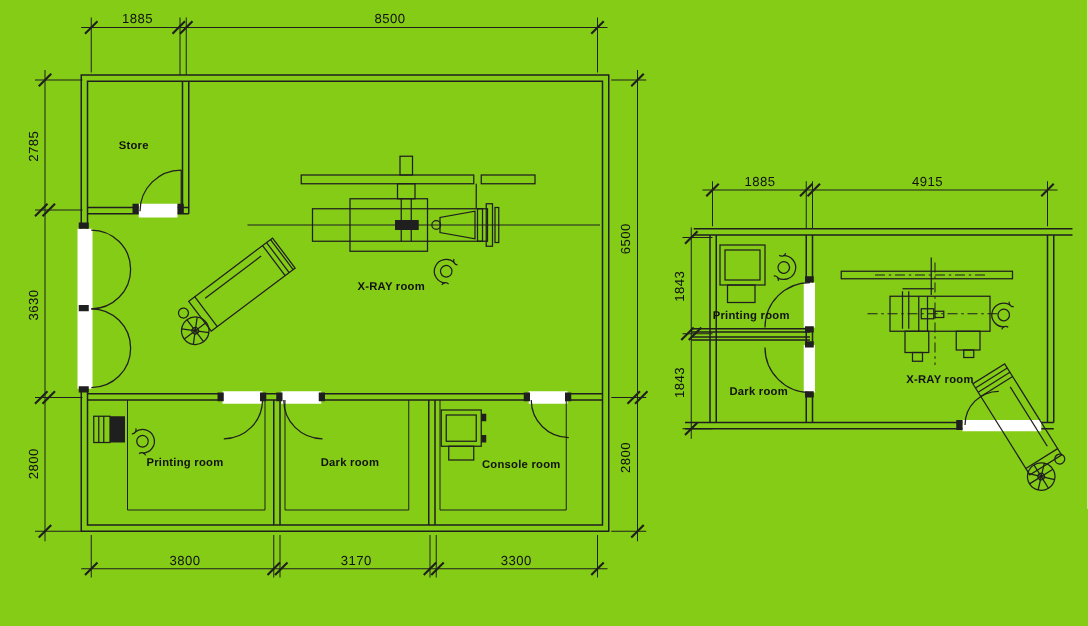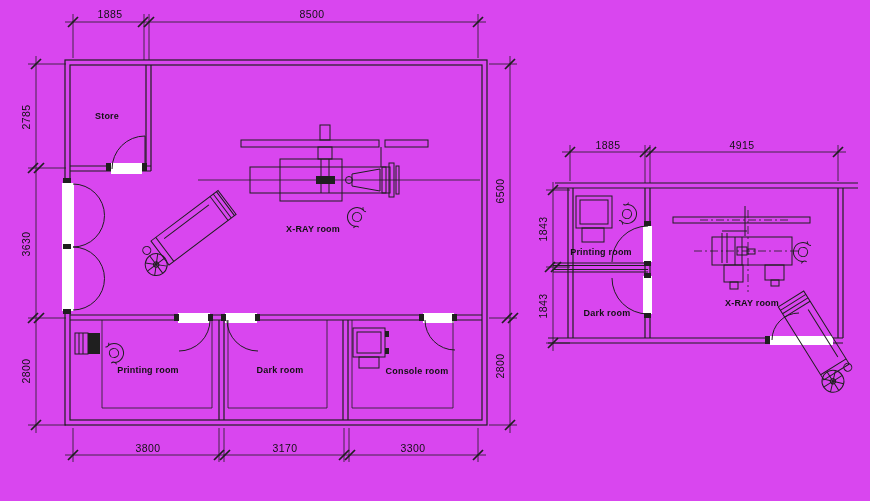--- a/index.html
+++ b/index.html
@@ -1,16 +1,16 @@
 <!DOCTYPE html>
 <html><head>
 <meta charset="utf-8">
 <style>
   html,body{margin:0;padding:0;background:#ffffff;}
-  .canvas{position:relative;width:870px;height:501px;background:#d946ef;overflow:hidden;
+  .canvas{position:relative;width:870px;height:501px;background:#84cc16;overflow:hidden;
           font-family:"Liberation Sans",sans-serif;}
   svg{position:absolute;inset:0;}
   .dim{font:10.5px "Liberation Sans",sans-serif;fill:#111;stroke:none;letter-spacing:.4px;}
   .room{font:bold 9px "Liberation Sans",sans-serif;fill:#111;stroke:none;letter-spacing:.2px;}
   .w{stroke:#1f1f1f;stroke-width:1.2;fill:none;}
   .t{stroke:#1f1f1f;stroke-width:.8;fill:none;}
   .e{stroke:#1f1f1f;stroke-width:1;fill:none;}
   .blk{fill:#1f1f1f;stroke:none;}
   .wh{fill:#ffffff;stroke:none;}
   .cl{stroke:#1f1f1f;stroke-width:.8;fill:none;stroke-dasharray:8 3 2 3;}

